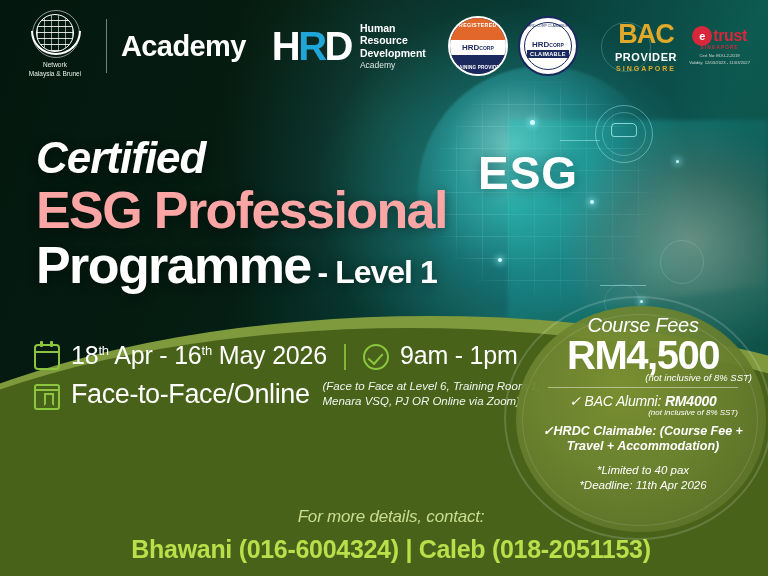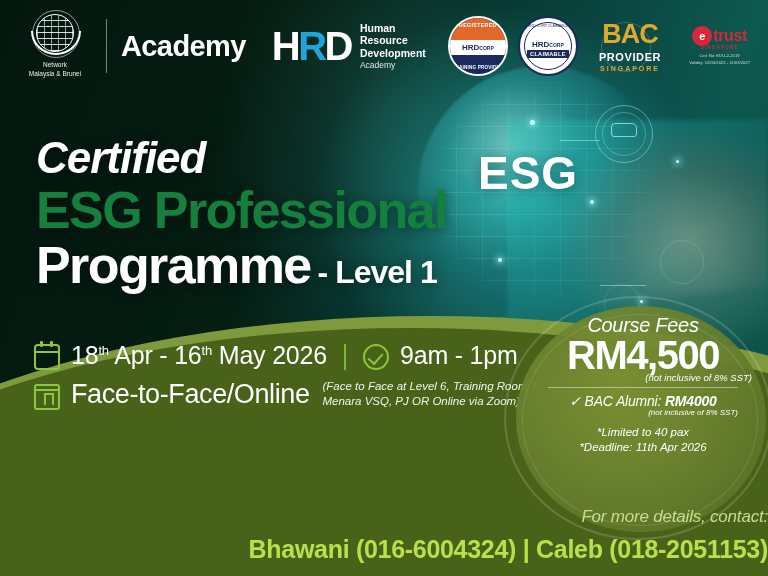--- a/index.html
+++ b/index.html
@@ -112,39 +112,39 @@
   .badge-claim {
     margin-left:10px; background:#fff; border:2px solid #1b2a5e;
   }
   .badge-claim .ring { position:absolute; inset:4px; border-radius:50%; border:1px solid #1b2a5e; }
   .badge-claim .t2 { position:absolute; top:40%; width:100%; text-align:center; font-size:8px; font-weight:bold; color:#1b2a5e; }
   .badge-claim .t2 .c { font-size:5px; }
   .badge-claim .bar { position:absolute; left:7px; right:7px; top:57%; background:#1b2a5e; color:#fff; font-size:5.6px; font-weight:bold; text-align:center; letter-spacing:.3px; padding:1px 0; }
   .badge-claim .t1 { position:absolute; top:6px; width:100%; text-align:center; font-size:3.6px; color:#1b2a5e; }
 
   .spacer { flex:1 1 auto; }
-  .bac { text-align:center; margin-right:28px; }
+  .bac { text-align:center; margin-right:12px; }
   .bac-mark { font-size:27px; font-weight:bold; color:#e0a92a; letter-spacing:-1px; line-height:1; }
   .bac-college { font-size:11px; font-weight:bold; color:#fff; letter-spacing:.6px; margin-top:3px; }
   .bac-sg { font-size:7px; font-weight:bold; color:#e0a92a; letter-spacing:2px; margin-top:2px; }
   .edu { text-align:center; }
   .edu-top { display:flex; align-items:center; justify-content:center; }
   .edu-dot { width:20px; height:20px; border-radius:50%; background:#d8273b; color:#fff; font-size:11px; font-weight:bold; display:flex; align-items:center; justify-content:center; }
   .edu-trust { font-size:16px; font-weight:bold; color:#d8273b; margin-left:1px; letter-spacing:-.4px; }
   .edu-sg { font-size:4.6px; font-weight:bold; color:#d8273b; letter-spacing:1.2px; margin-top:-1px; }
   .edu-fine { font-size:4.2px; color:#cfdcd4; line-height:1.5; margin-top:3px; }
 
   
   .headline { position:absolute; left:36px; top:136px; z-index:12; }
   .h-certified {
     font-size:44px; font-style:italic; font-weight:bold; color:#fff;
     letter-spacing:-1px; line-height:1; text-shadow:0 2px 10px rgba(0,0,0,.5);
   }
   .h-line2 {
-    font-size:52px; font-weight:bold; color:#15803d; letter-spacing:-1.6px;
+    font-size:52px; font-weight:bold; color:#fca5a5; letter-spacing:-1.6px;
     line-height:1.06; margin-top:3px; text-shadow:0 2px 12px rgba(0,0,0,.45);
   }
   .h-line3 {
     font-size:52px; font-weight:bold; color:#fff; letter-spacing:-1.6px;
     line-height:1.06; text-shadow:0 2px 12px rgba(0,0,0,.45);
     display:flex; align-items:baseline;
   }
   .h-level { font-size:32px; letter-spacing:-1px; margin-left:7px; }
   .esg-watermark {
     position:absolute; left:478px; top:146px; z-index:11;
@@ -199,21 +199,21 @@
 
   
   .footer-arc {
     position:absolute; left:-230px; bottom:-300px; width:1320px; height:560px;
     border-radius:50%; background:#7f9a3c; z-index:8;
   }
   .footer-shape {
     position:absolute; left:-240px; bottom:-300px; width:1300px; height:548px;
     border-radius:50%; background:#49621a; z-index:9;
   }
-  .footer-text { position:absolute; left:14px; right:0; bottom:12px; text-align:right; z-index:14; }
+  .footer-text { position:absolute; left:14px; right:0; bottom:12px; text-align:center; z-index:14; }
   .contact-lead { font-size:17px; font-style:italic; color:#c9dd8e; letter-spacing:-.2px; }
   .contact-names { font-size:25px; font-weight:bold; color:#b9e04a; letter-spacing:-.3px; margin-top:8px; }
 </style>
 </head>
 <body>
 
 <div class="poster">
 
   <div class="bg-photo"></div>
   <div class="bg-globe"></div>
@@ -330,20 +330,21 @@
     <div class="fees-circle"></div>
     <div class="fees-ring"></div>
     <div class="fees-ring2"></div>
     <div class="fees">
       <div class="fees-title">Course Fees</div>
       <div class="fees-amount">RM4,500</div>
       <div class="fees-sst">(not inclusive of 8% SST)</div>
       <div class="fees-hr"></div>
       <div class="fees-alumni"><span>✓ BAC Alumni: </span><b>RM4000</b></div>
       <div class="fees-sst2">(not inclusive of 8% SST)</div>
+      <div class="fees-claim">✓HRDC Claimable: (Course Fee + Travel + Accommodation)</div>
       <div class="fees-limit">
         <div>*Limited to 40 pax</div>
         <div>*Deadline: 11th Apr 2026</div>
       </div>
     </div>
   </div>
 
   <div class="footer-arc"></div>
   <div class="footer-shape"></div>
   <div class="footer-text">

